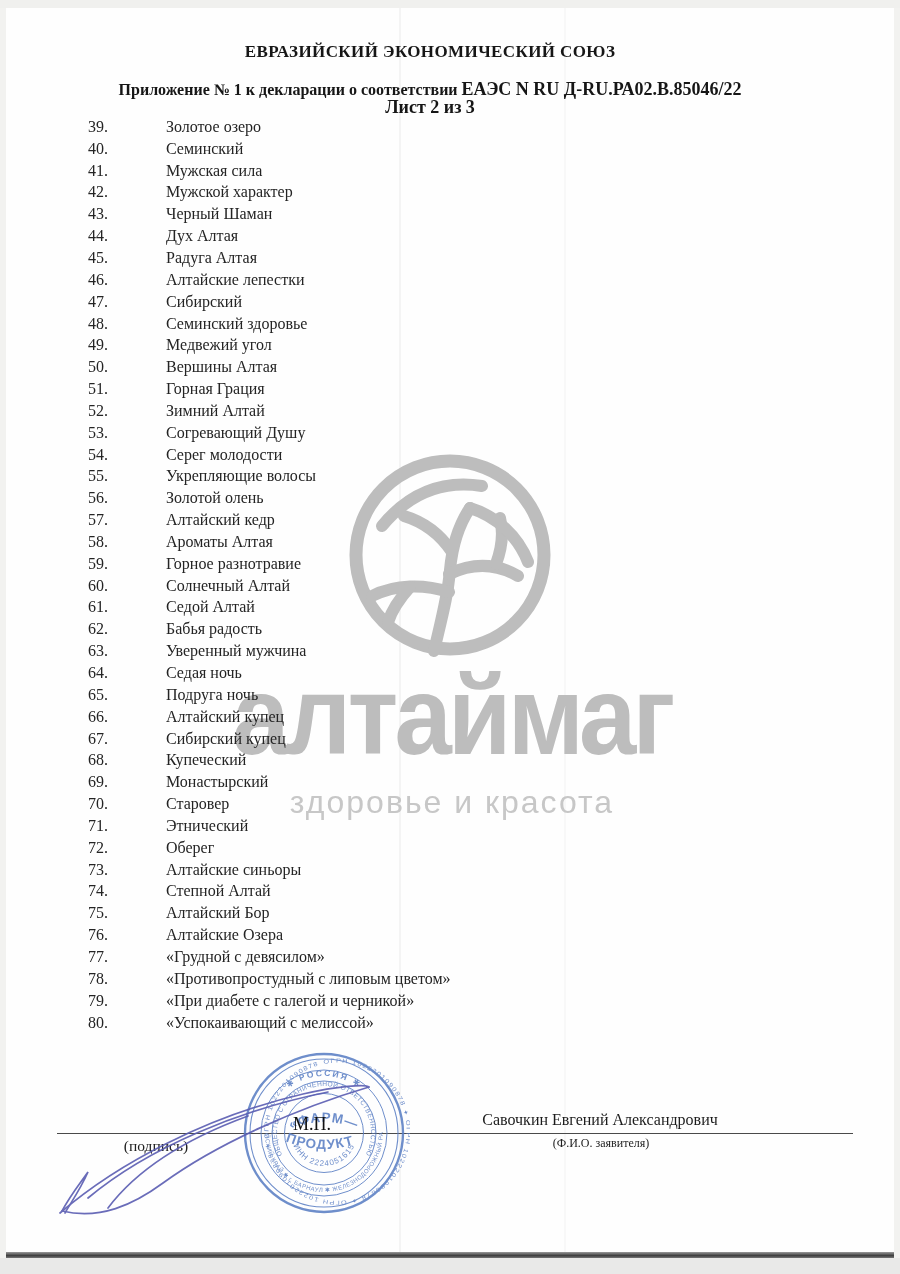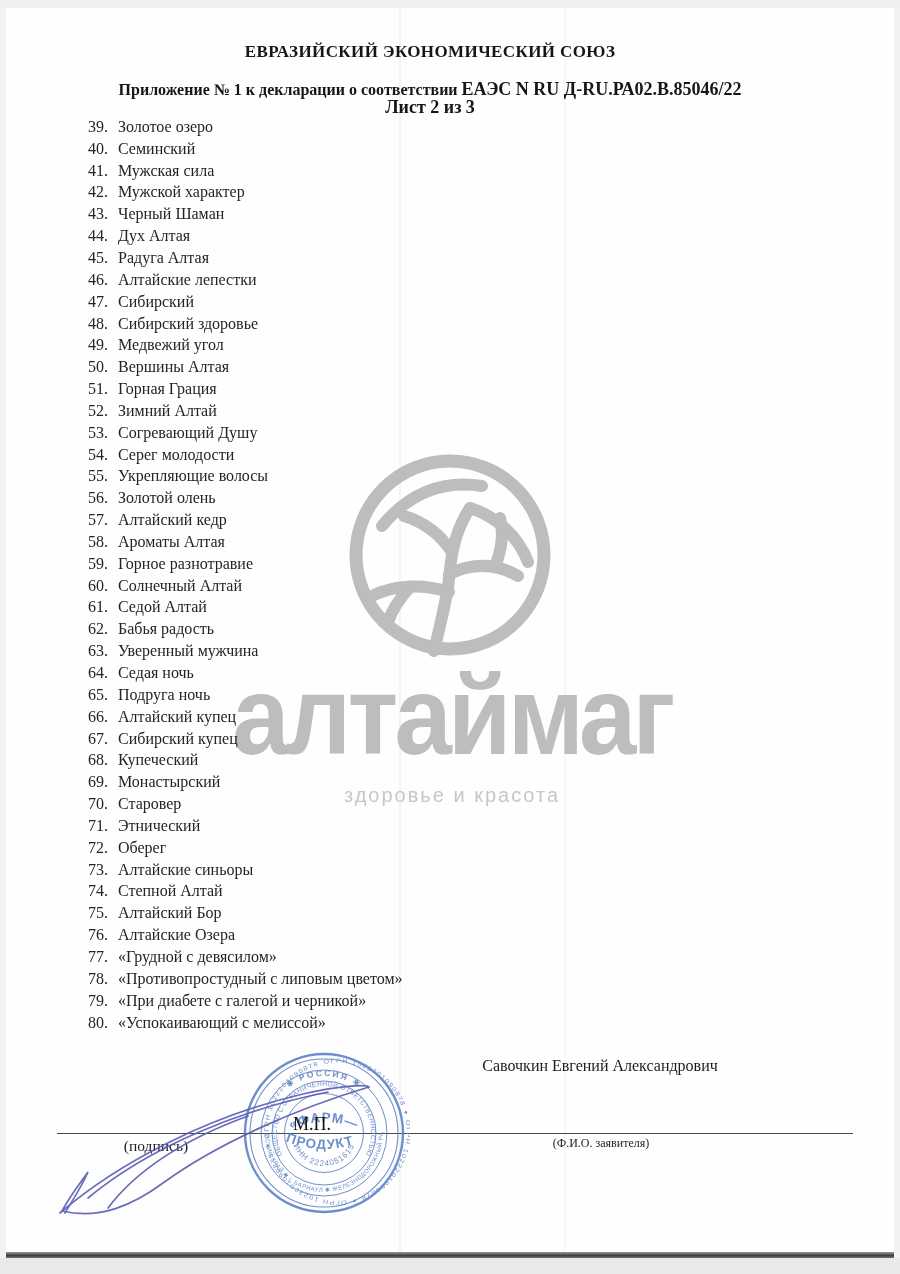--- a/index.html
+++ b/index.html
@@ -28,40 +28,40 @@
   .hdr{position:absolute;left:0;width:860px;text-align:center;color:#161616;font-weight:bold;white-space:nowrap;}
   .hdr1{top:42px;font-size:17px;letter-spacing:.4px;}
   .hdr2{top:63px;font-size:16px;margin-top:16px;}
   .hdr2 .decl-no{font-size:18px;}
   .hdr3{top:97px;font-size:18px;}
 
   
   .list{position:absolute;left:88px;top:116px;width:720px;z-index:3;}
   .row{height:21.85px;display:flex;align-items:center;color:#242424;font-size:16px;}
   .row .num{width:30px;flex:0 0 30px;font-family:Liberation Serif, serif;}
-  .row .txt{white-space:nowrap;}
+  .row .txt{white-space:nowrap;margin-left:48px;}
 
   
   .wm{position:absolute;z-index:1;color:#bdbdbd;font-family:"Liberation Sans","DejaVu Sans",sans-serif;}
   .wm-logo{left:348px;top:452px;width:206px;height:206px;}
   .wm-brand{
     left:452px;top:660px;font-size:112px;font-weight:bold;line-height:1;
     letter-spacing:-4px;white-space:nowrap;
     transform:translateX(-50%) scaleX(.92);
   }
   .wm-tagline{
-    left:452px;top:784px;font-size:20px;letter-spacing:2px;color:#c7c7c7;
+    left:452px;top:784px;font-size:32px;letter-spacing:2px;color:#c7c7c7;
     white-space:nowrap;transform:translateX(-50%);
   }
 
   
   .sig-line{position:absolute;left:57px;top:1133px;width:796px;height:0;border-top:1.6px solid #4a4a4a;z-index:2;}
   .cap{position:absolute;color:#222;font-size:15.5px;white-space:nowrap;z-index:2;}
   .cap-podpis{left:156px;top:1137px;transform:translateX(-50%);}
-  .cap-name{left:600px;top:1057px;transform:translateX(-50%);font-size:16px;color:#1c1c1c;}
+  .cap-name{left:600px;top:1111px;transform:translateX(-50%);font-size:16px;color:#1c1c1c;}
   .cap-fio{left:601px;top:1136px;transform:translateX(-50%);font-size:12px;}
   .cap-mp{left:293px;top:1114px;font-size:18px;color:#111;z-index:6;}
 
   .stamp-svg{position:absolute;left:240px;top:1049px;width:170px;height:170px;z-index:4;opacity:.88;}
   .stamp-svg text{font-family:"Liberation Sans","DejaVu Sans",sans-serif;fill:#5b7fc4;}
   .sig-svg{position:absolute;left:48px;top:1048px;width:332px;height:178px;z-index:5;}
 </style>
 </head>
 <body>
 
@@ -128,21 +128,21 @@
     <span class="txt">Алтайские лепестки</span>
   </div>
 
   <div class="row">
     <span class="num">47.</span>
     <span class="txt">Сибирский</span>
   </div>
 
   <div class="row">
     <span class="num">48.</span>
-    <span class="txt">Сибирский здоровье</span>
+    <span class="txt">Семинский здоровье</span>
   </div>
 
   <div class="row">
     <span class="num">49.</span>
     <span class="txt">Медвежий угол</span>
   </div>
 
   <div class="row">
     <span class="num">50.</span>
     <span class="txt">Вершины Алтая</span>

